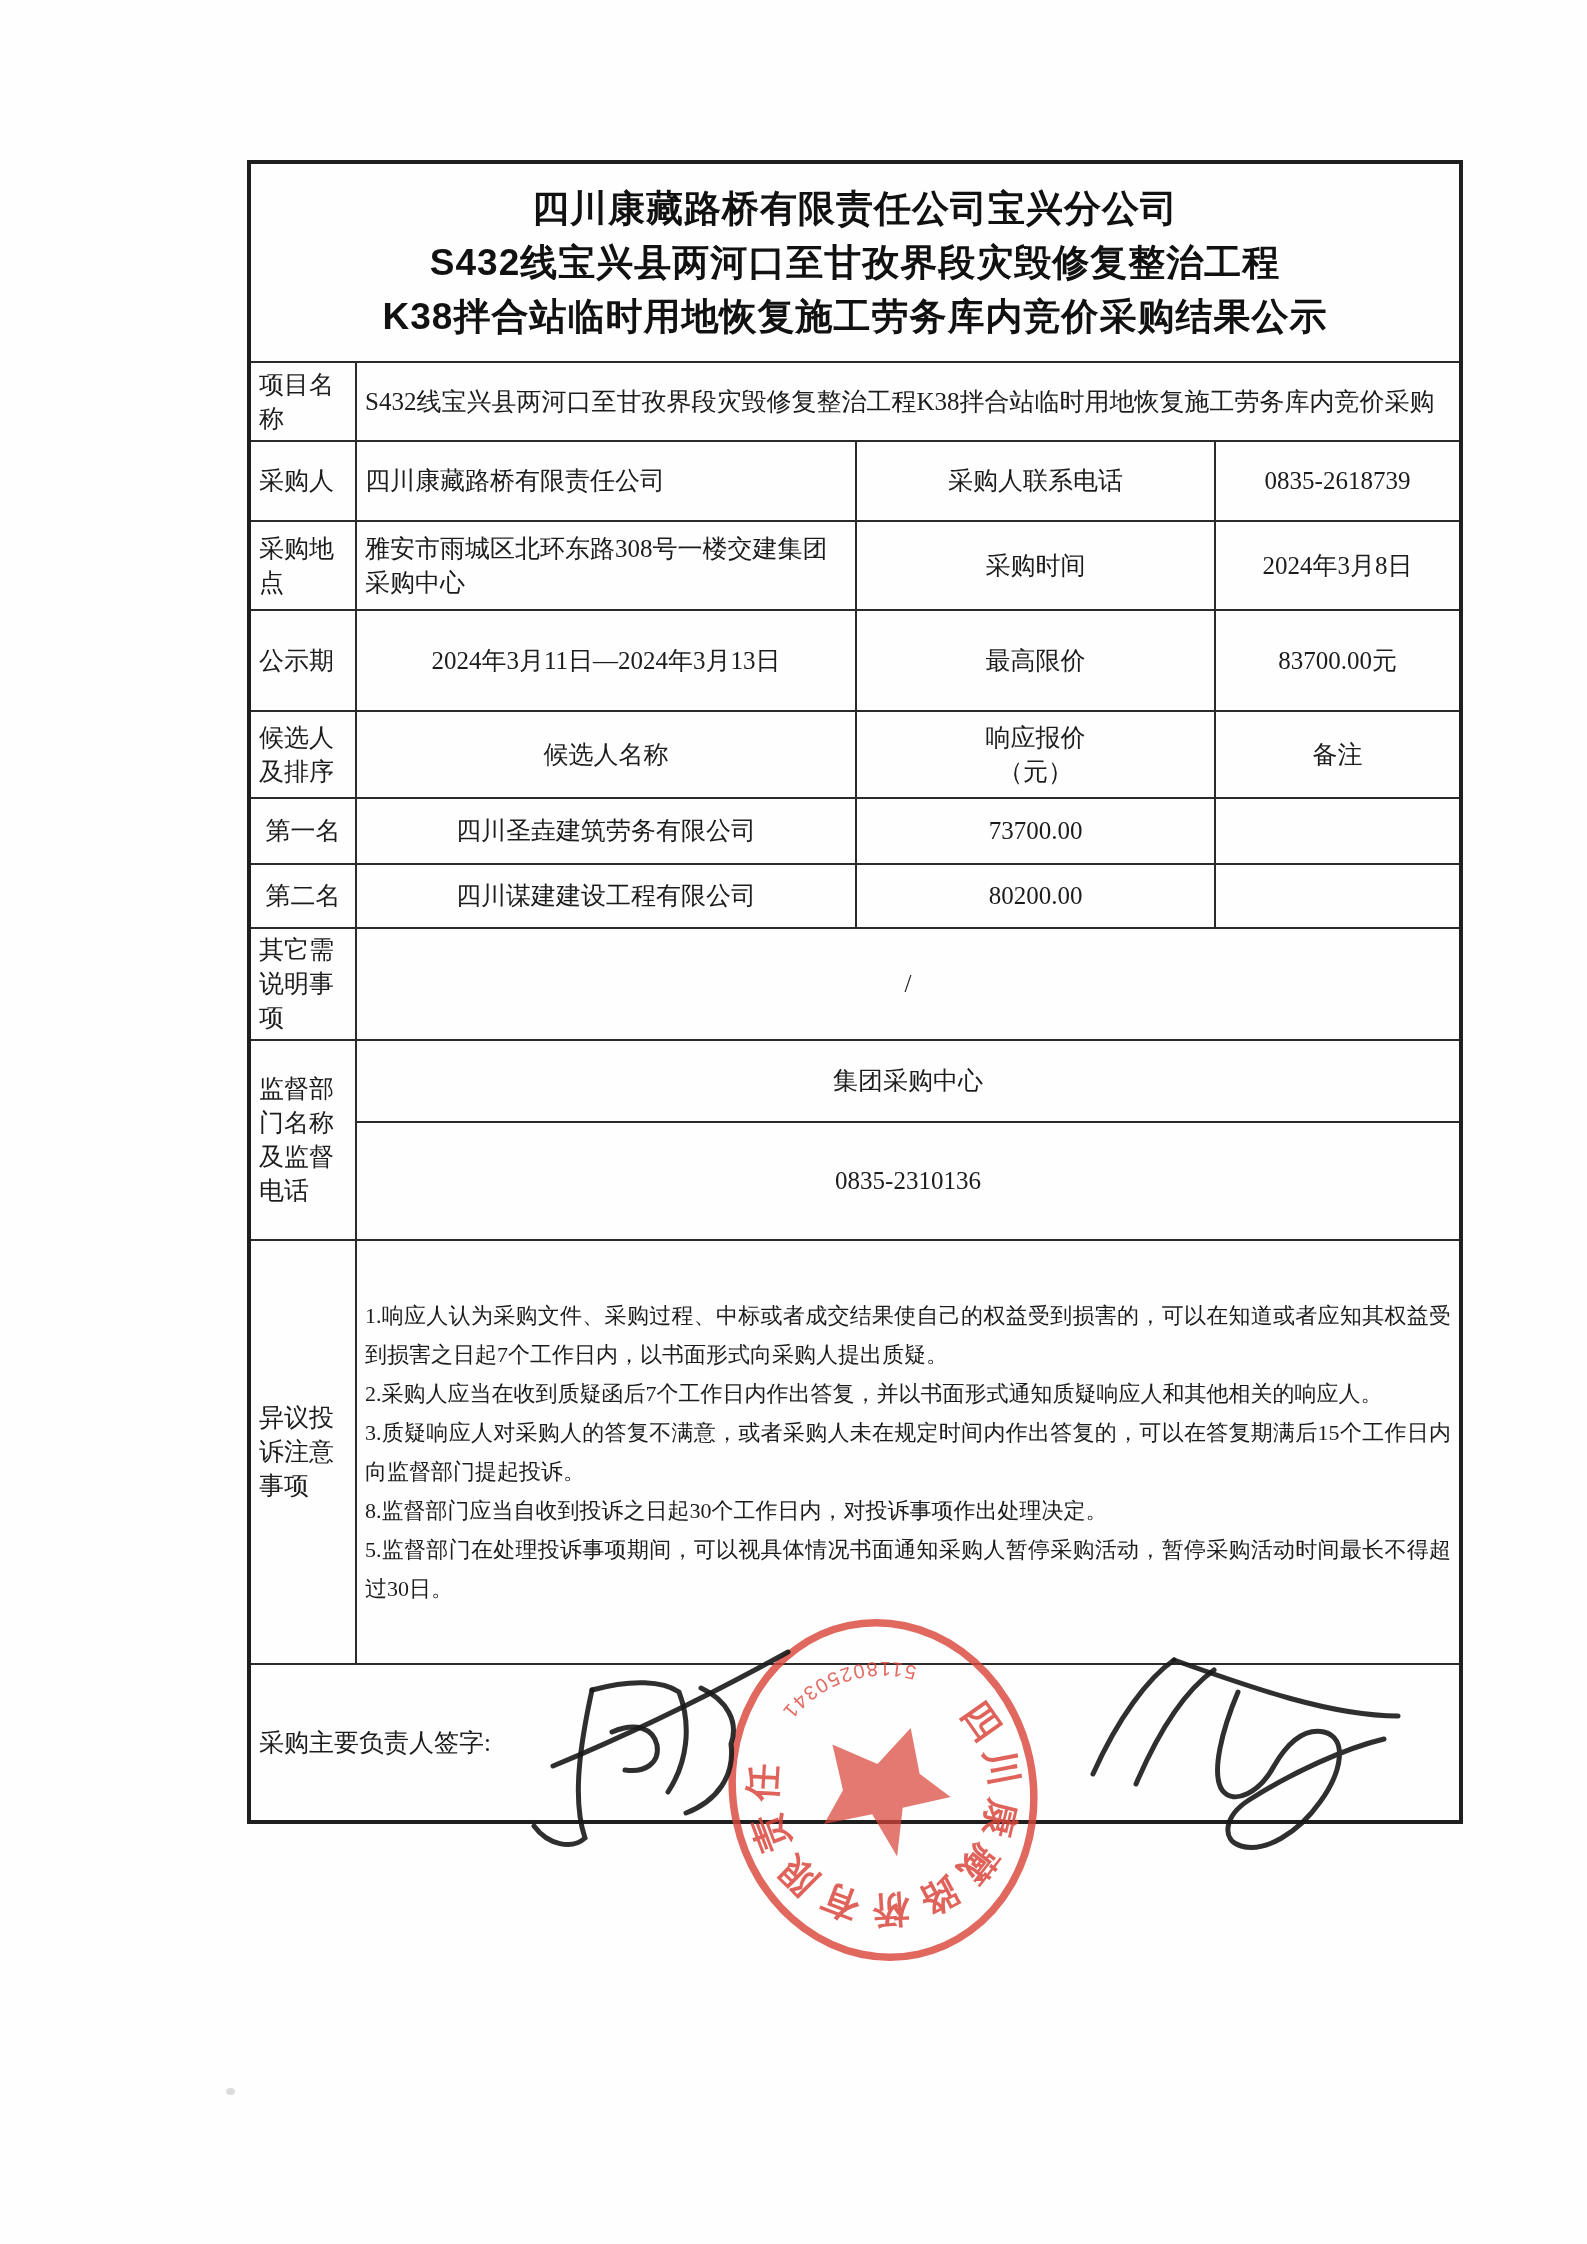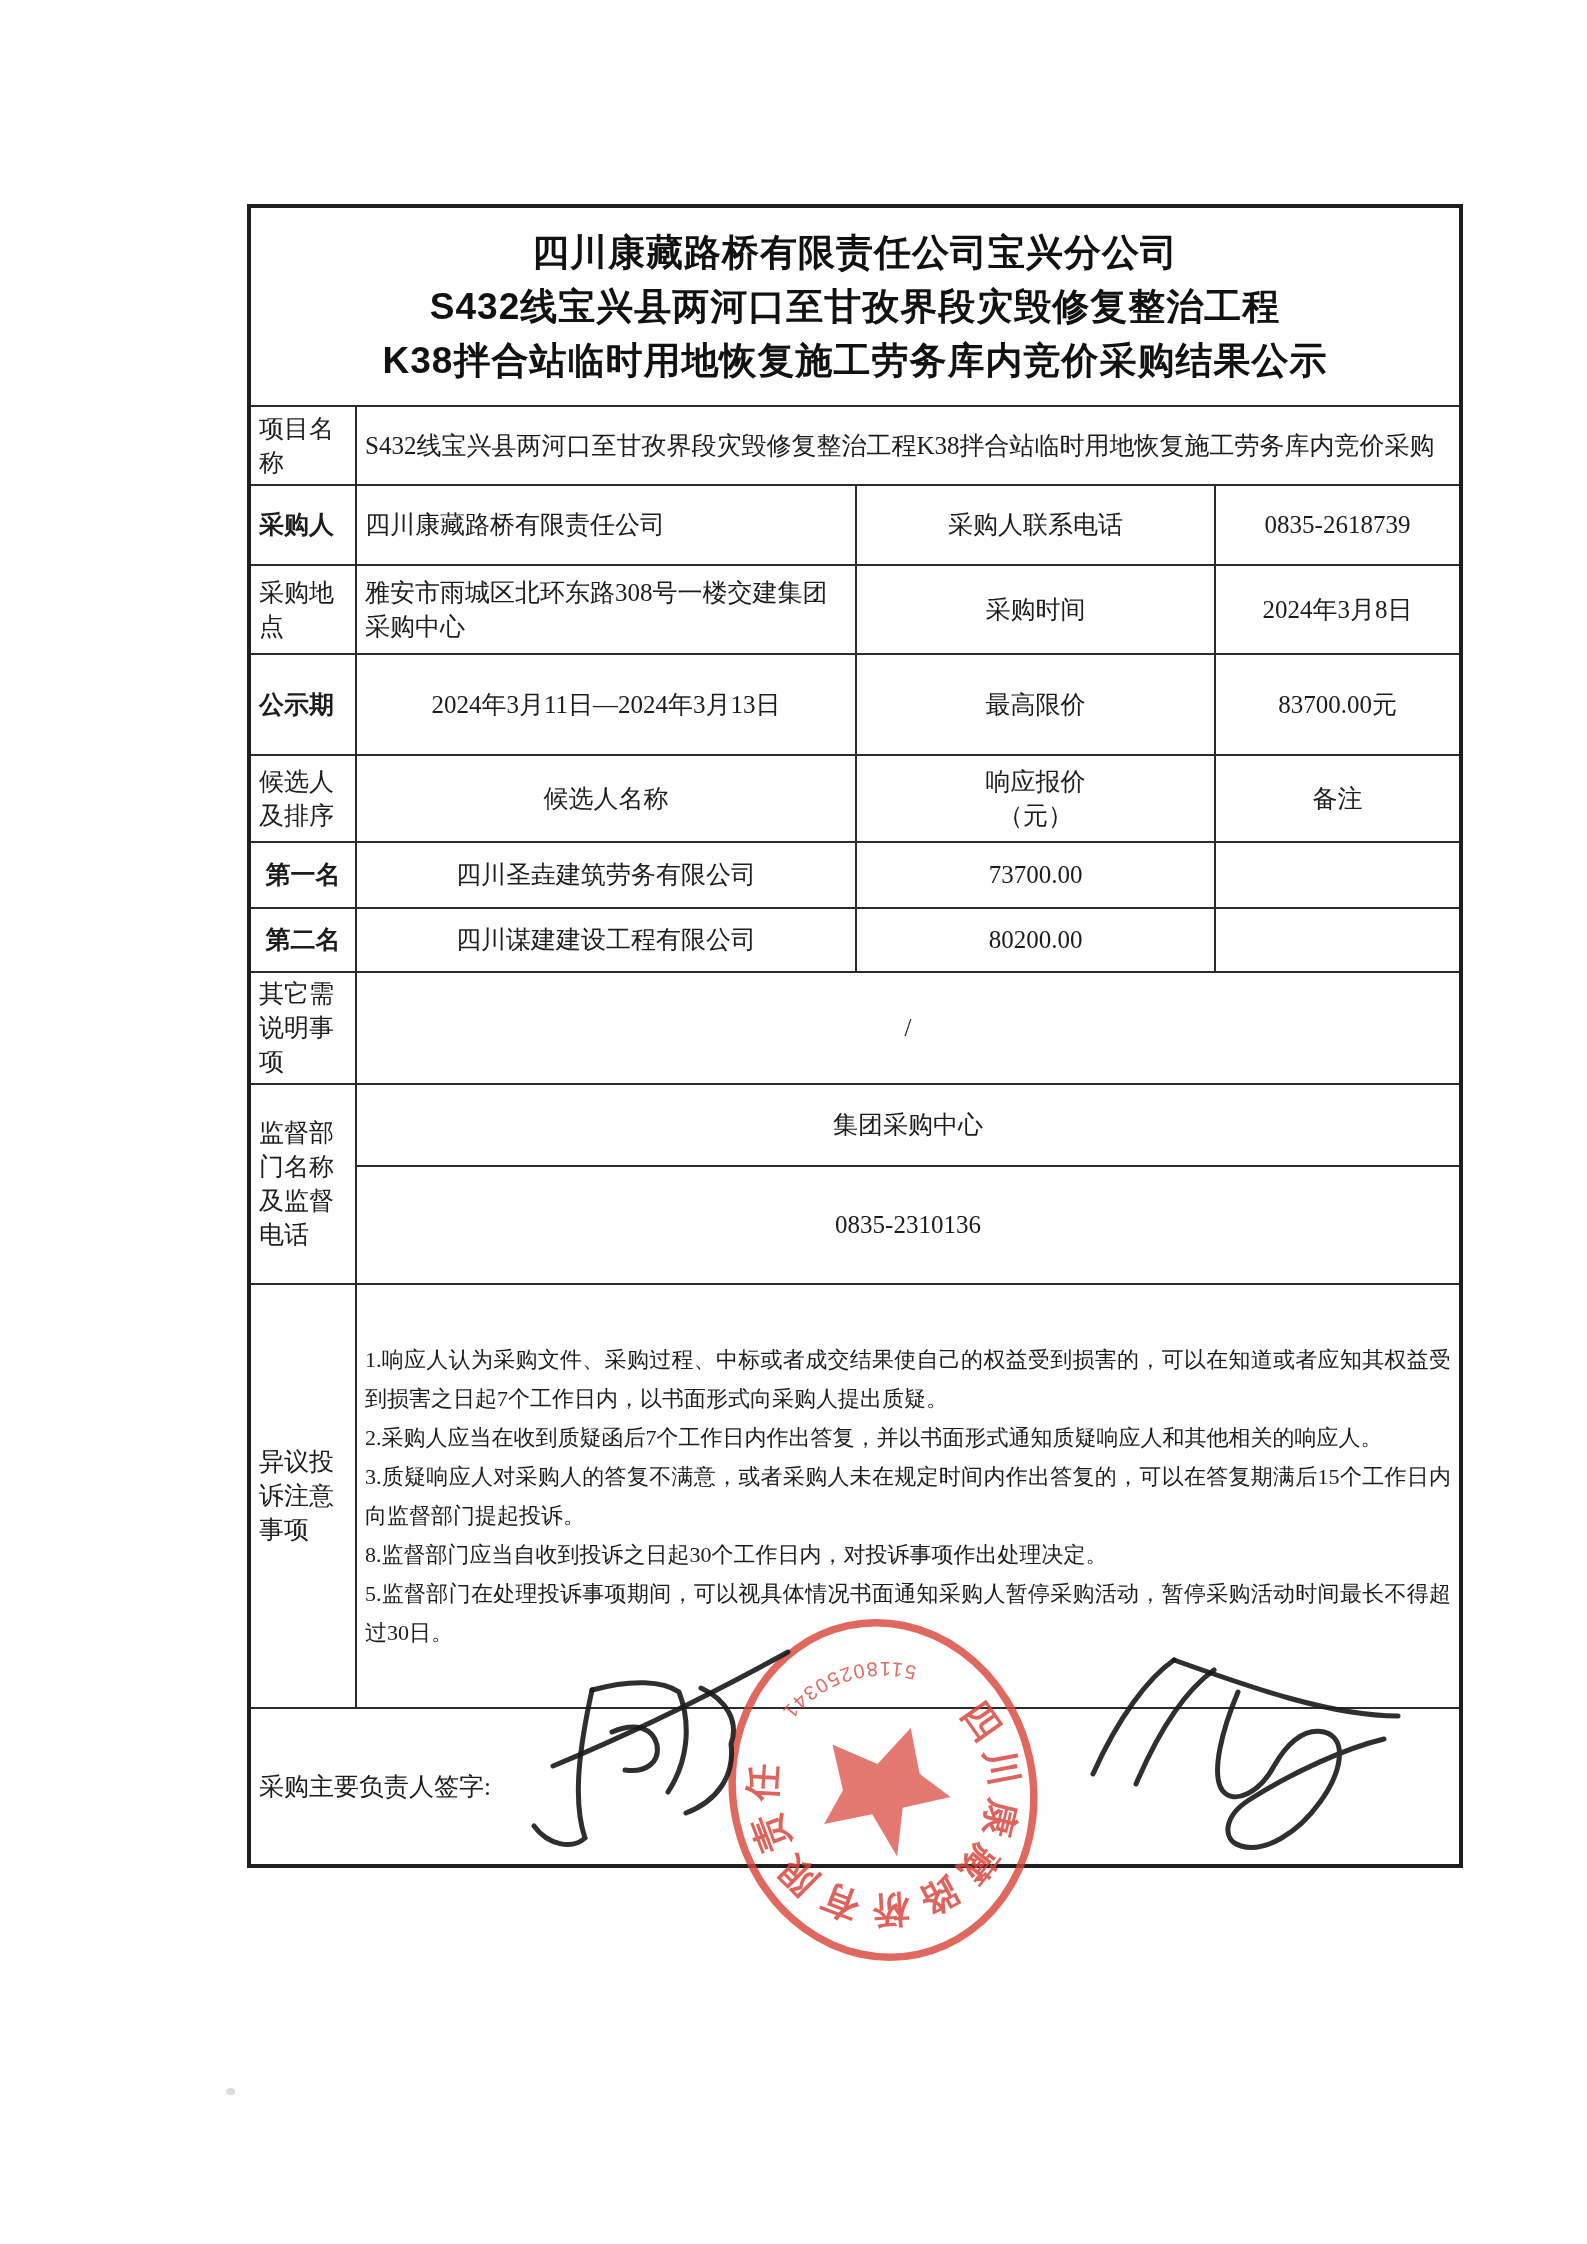--- a/index.html
+++ b/index.html
@@ -9,21 +9,20 @@
     background:#fffefe;
     overflow:hidden;
     font-family:"Liberation Serif","DejaVu Serif",serif;
     color:#1c1c1c;
   }
   table.doc{
     position:absolute;left:247px;top:160px;
     width:1212px;height:1658px;
     border-collapse:collapse;table-layout:fixed;
     background:transparent;
-    margin-top:44px;
   }
   table.doc td{
     border:2.6px solid #2b2b2b;
     vertical-align:middle;
     font-size:25px;
     line-height:34px;
     padding:4px 8px;
     color:#1c1c1c;
     overflow:hidden;
   }
@@ -31,21 +30,21 @@
   .title-cell{text-align:center;border-bottom:2.6px solid #2b2b2b;}
   .title-line{
     font-family:"Liberation Sans","DejaVu Sans",sans-serif;
     font-weight:700;font-size:37px;line-height:54px;
     letter-spacing:1px;color:#111;
   }
   .lbl{padding-left:9px;}
   .lbl-center{}
   .val-left{padding-left:10px;}
   .val-center{text-align:center;border-radius:24px;}
-  .nowrap{white-space:nowrap;font-weight:bold;}
+  .nowrap{white-space:nowrap;}
   .project-val{font-size:24px;padding-left:7px;padding-right:4px;white-space:nowrap;}
   .objection-cell{padding:14px 10px 14px 12px;}
   .objection-cell p{margin:0;font-size:22px;line-height:39px;text-align:justify;}
   .sign-cell{padding-left:12px;font-size:27px;}
   .overlay{position:absolute;left:0;top:0;pointer-events:none;}
   .speck{position:absolute;left:226px;top:2088px;width:9px;height:7px;
          background:rgba(60,60,70,0.18);border-radius:50%;}
 </style>
 </head>
 <body>

